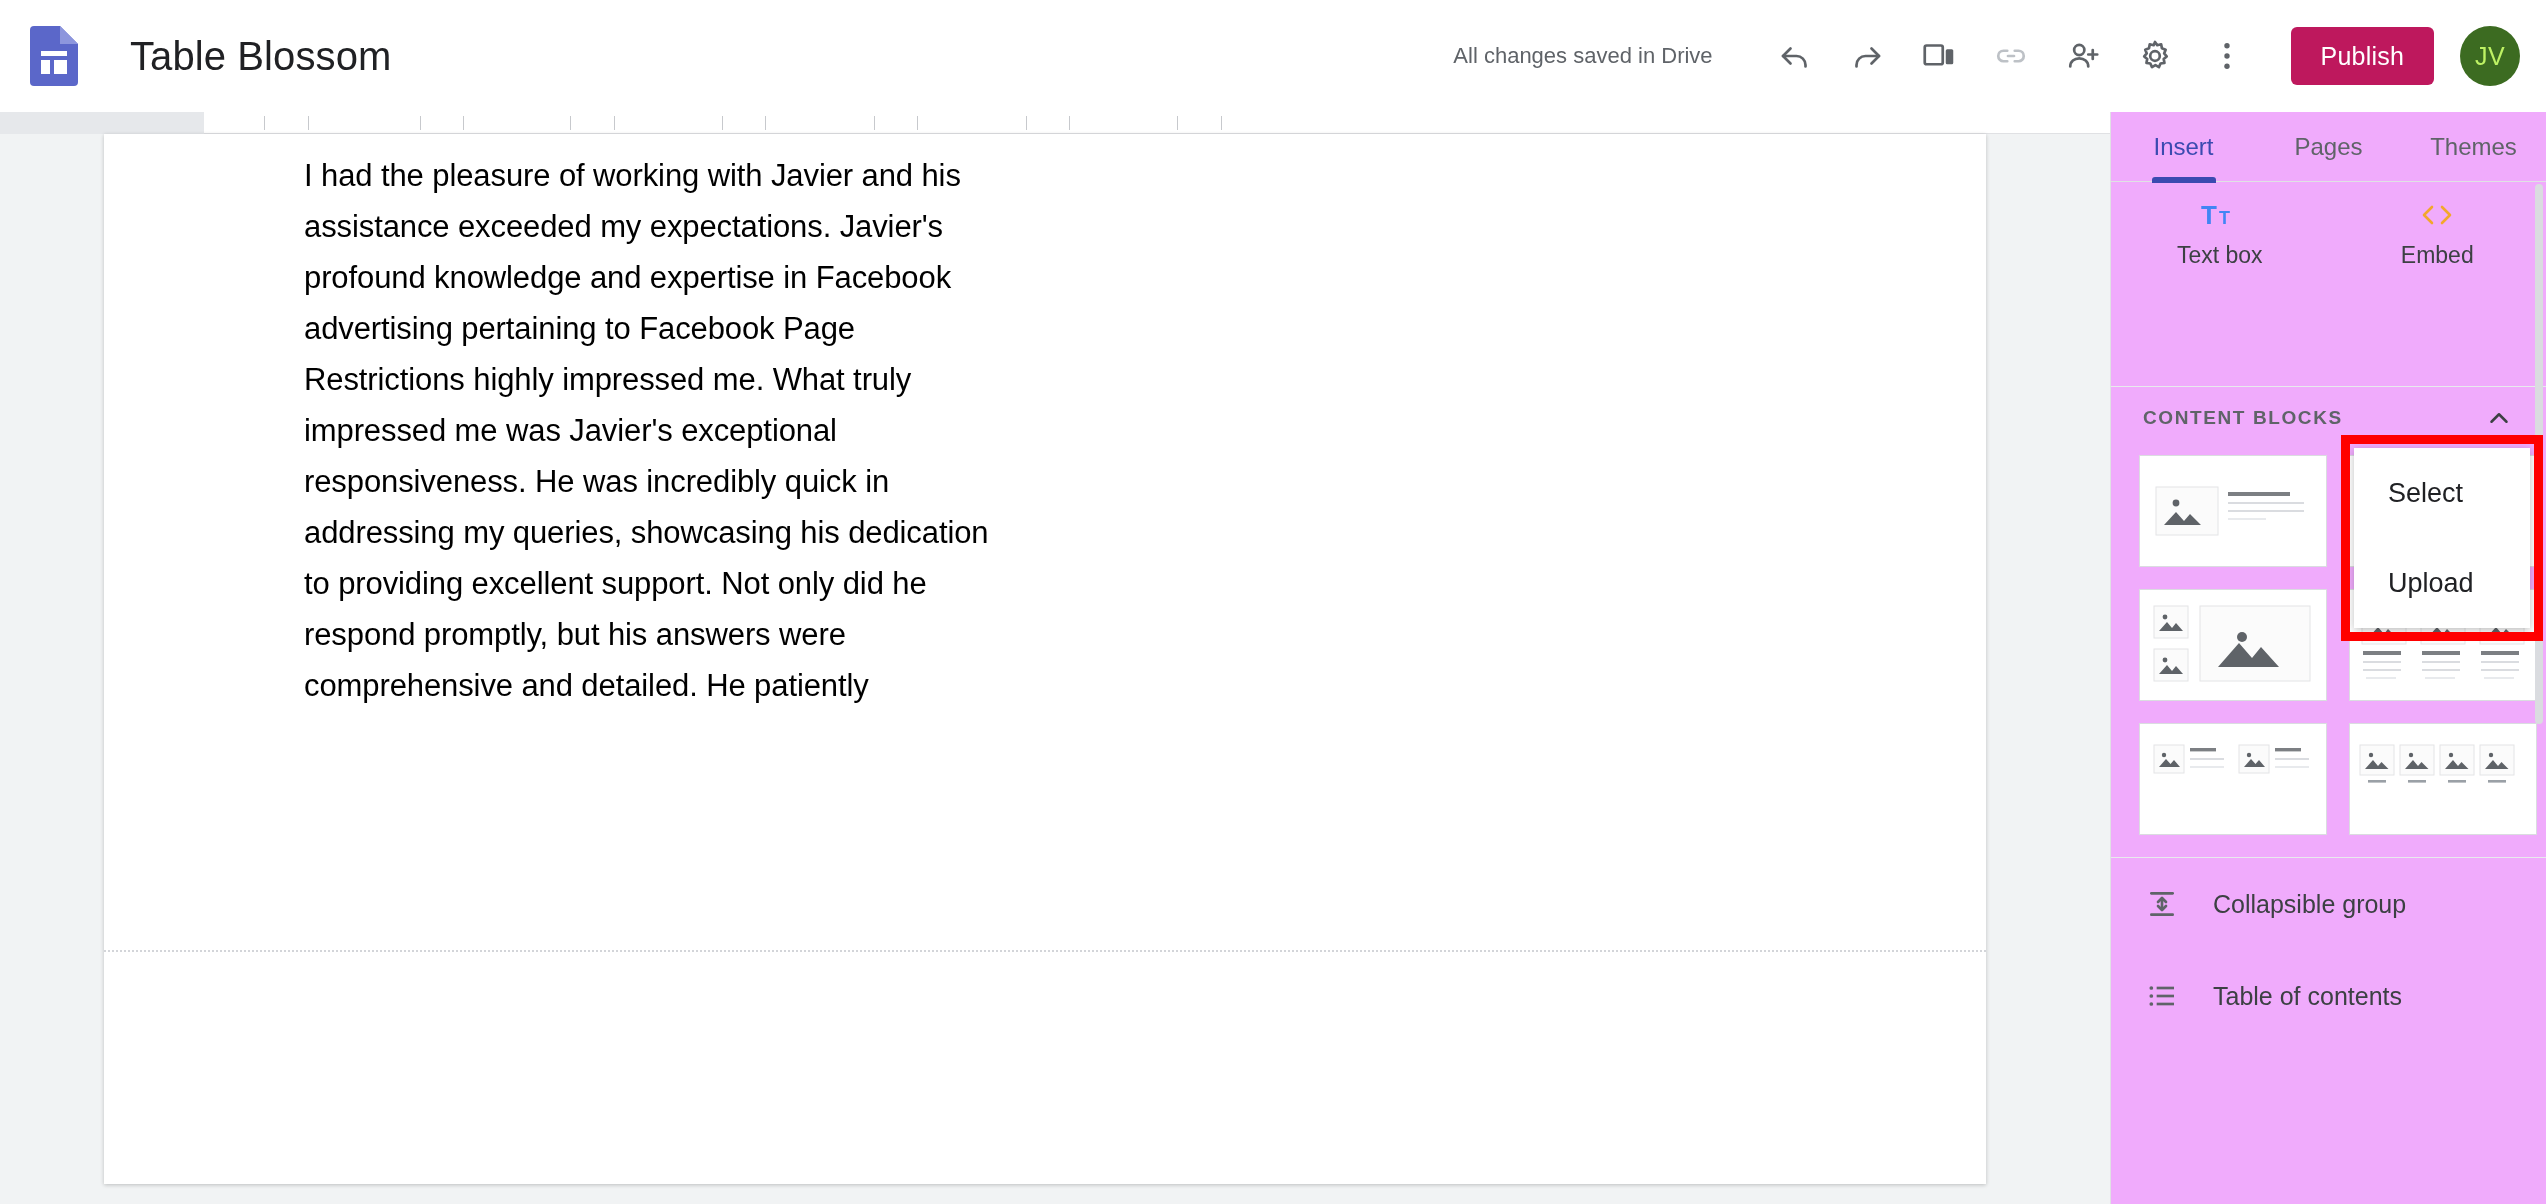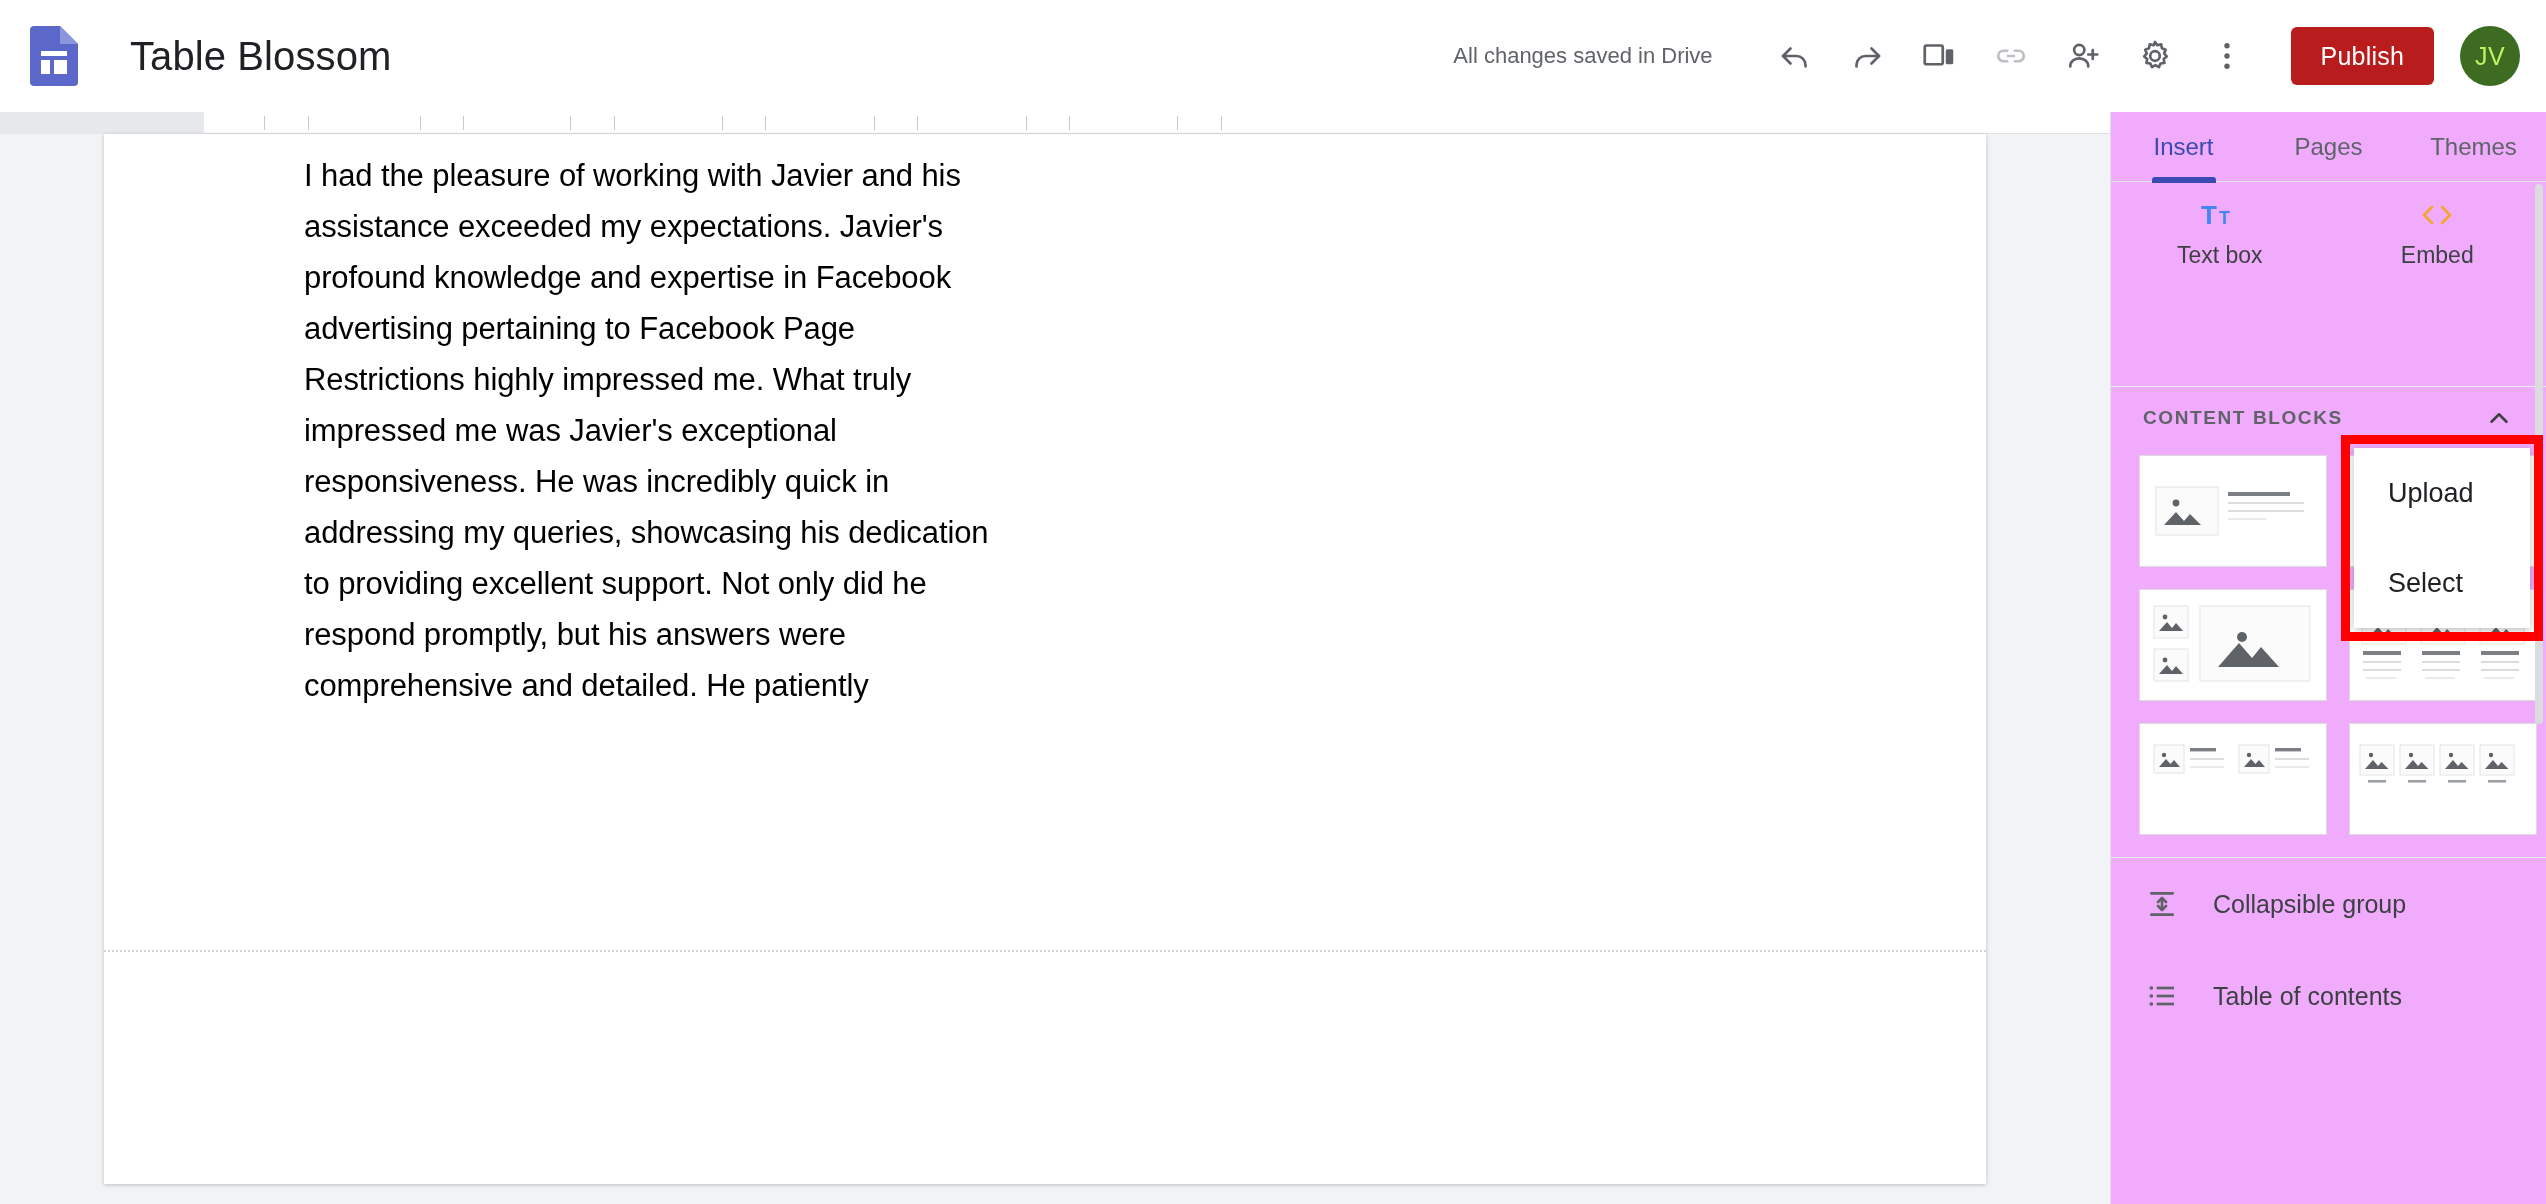--- a/index.html
+++ b/index.html
@@ -40,21 +40,21 @@
   .icon-btn {
     width: 72px; height: 72px;
     display: flex; align-items: center; justify-content: center;
     border-radius: 50%;
     cursor: pointer;
     flex: 0 0 auto;
   }
   .icon-btn svg { display: block; }
   .publish-btn {
     margin-left: 28px;
-    background: #b91c1c;
+    background: #be185d;
     color: #ffffff;
     border: none;
     border-radius: 6px;
     height: 58px;
     padding: 0 30px;
     font-size: 25px;
     font-family: "Liberation Sans", sans-serif;
     cursor: pointer;
     letter-spacing: 0.2px;
   }
@@ -542,18 +542,18 @@
             <rect x="8" y="17" width="13" height="2"></rect>
         </svg>
       </span>
       <span class="lbl">Table of contents</span>
     </div>
 
     <div class="panel-scroll"></div>
   </div>
 
   <div class="img-dropdown">
+    <div class="dropdown-item">Select</div>
     <div class="dropdown-item">Upload</div>
-    <div class="dropdown-item">Select</div>
   </div>
 
   <div class="red-box"></div>
 </div>
 
 </body></html>

